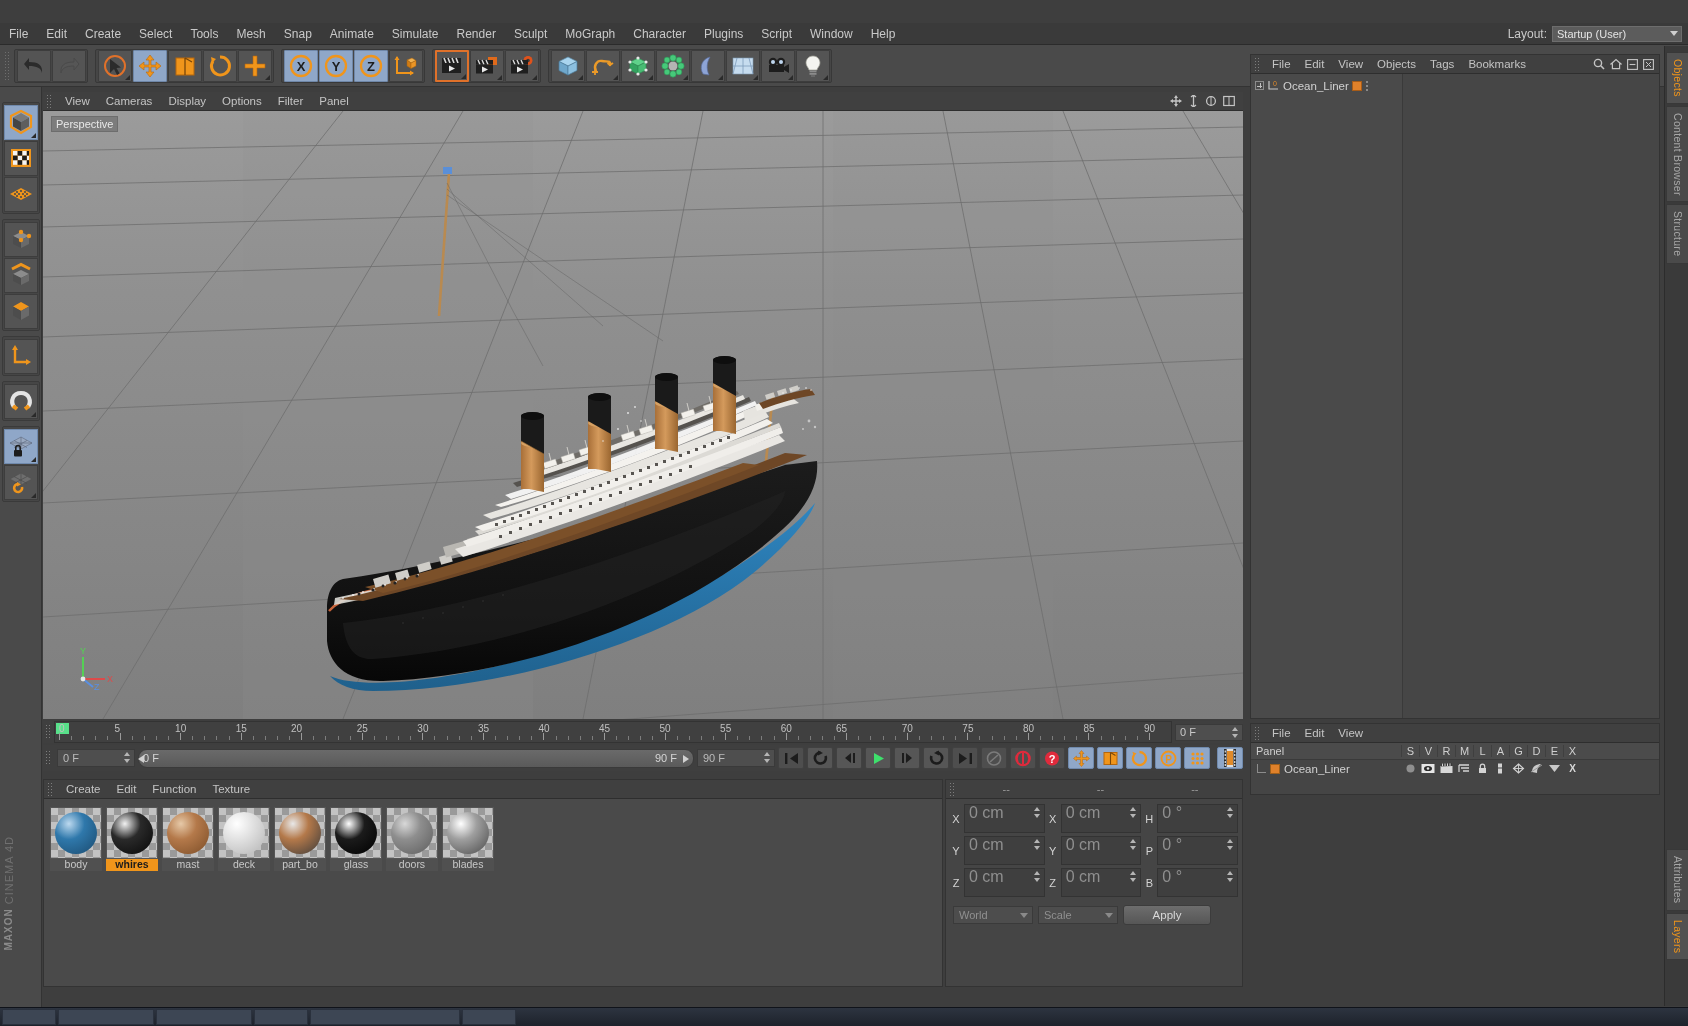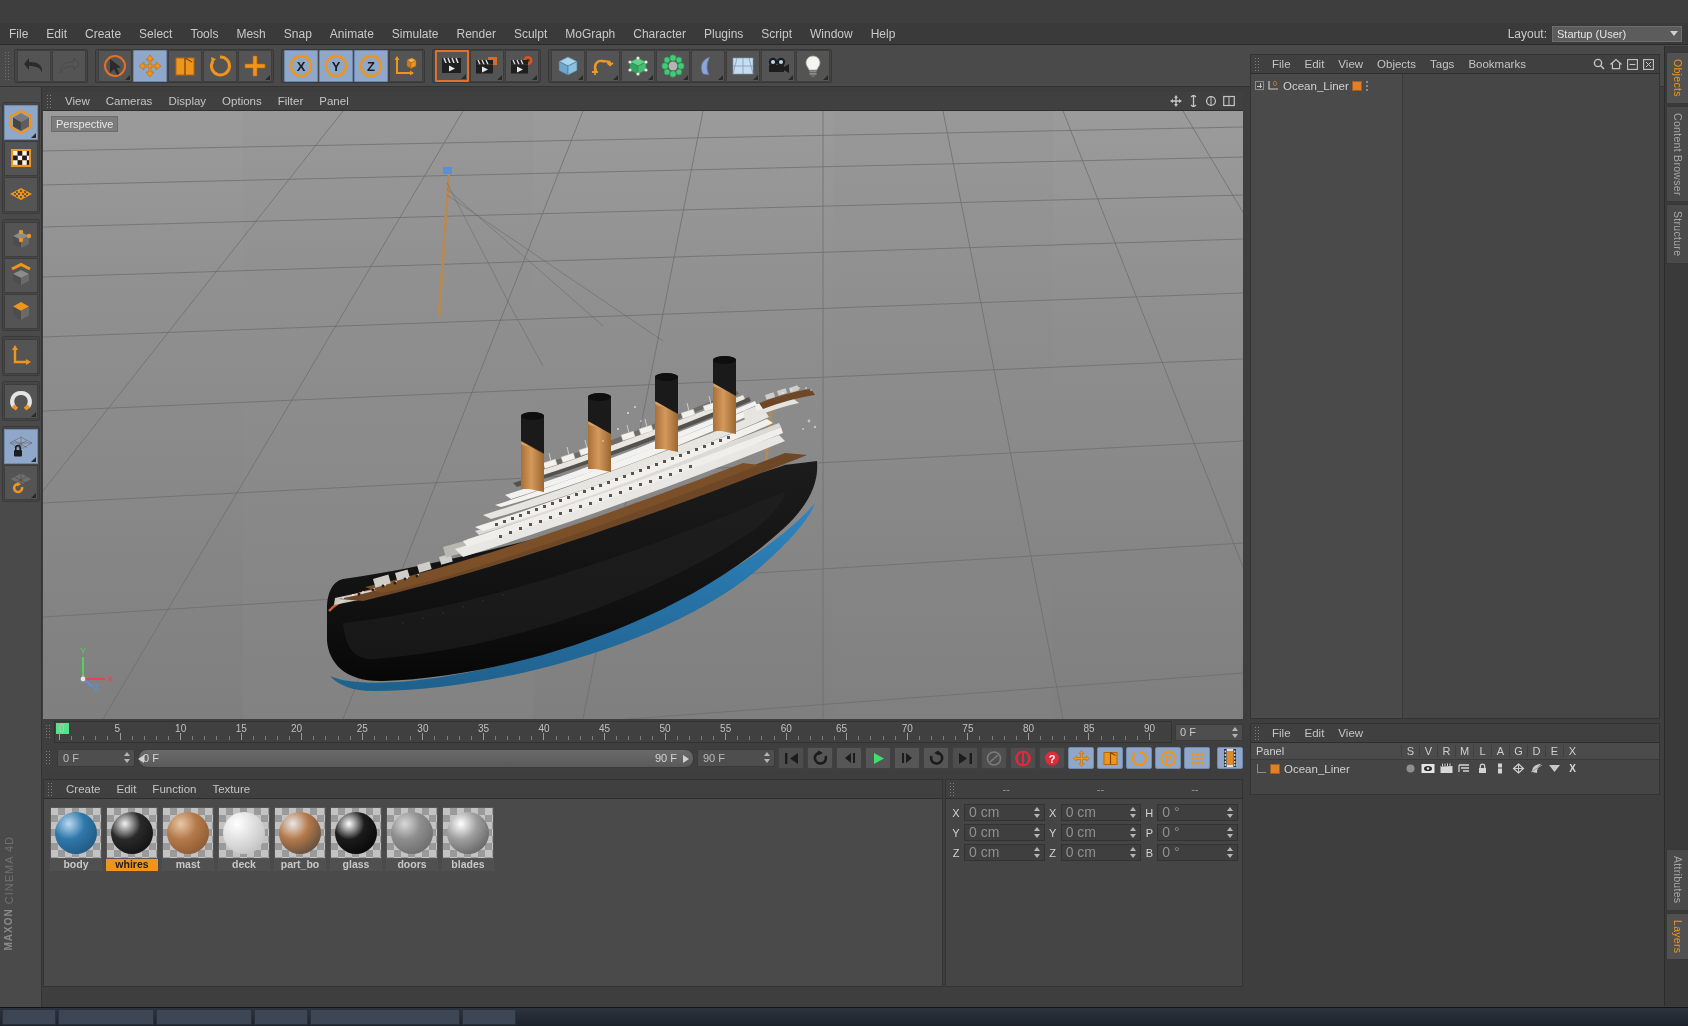--- a/index.html
+++ b/index.html
@@ -143,33 +143,33 @@
   .mm-body{display:flex;padding:8px 6px;gap:4px;align-items:flex-start;background:#4a4a4a;height:187px;}
   .mat{width:52px;}
   .mat-sw{width:52px;height:52px;position:relative;border:1px solid #555;
     background-image:
       linear-gradient(45deg,#9a9a9a 25%,transparent 25%,transparent 75%,#9a9a9a 75%),
       linear-gradient(45deg,#9a9a9a 25%,#c3c3c3 25%,#c3c3c3 75%,#9a9a9a 75%);
     background-size:14px 14px;background-position:0 0,7px 7px;}
   .mat-ball{position:absolute;left:50%;top:50%;transform:translate(-50%,-50%);
     width:42px;height:42px;border-radius:50%;}
   .mat-name{font-size:10.5px;color:#c8c8c8;text-align:center;line-height:13px;
-    background:#505050;margin-top:-1px;overflow:hidden;white-space:nowrap;font-weight:bold;}
+    background:#505050;margin-top:-1px;overflow:hidden;white-space:nowrap;}
   .mat-name.sel{background:#f0951b;color:#1c1c1c;font-weight:bold;}
 
   
   .coords{position:absolute;left:945px;top:779px;width:298px;height:208px;background:#454545;border:1px solid #333;}
   .co-menu{height:19px;background:#404040;display:flex;align-items:center;border-bottom:1px solid #2e2e2e;}
   .co-menu .g{width:7px;height:14px;margin:0 3px;
     background-image:radial-gradient(#7d7d7d 0.8px,transparent 0.9px);background-size:3px 3px;}
   .co-menu .lab{flex:1;text-align:center;font-size:11px;color:#9a9a9a;}
   .co-rows{padding:5px 4px 0 4px;}
   .co-row{display:flex;align-items:center;gap:2px;margin-bottom:3px;}
   .co-ax{width:12px;font-size:11px;color:#d3d3d3;text-align:center;}
-  .co-in{flex:1;height:17px;background:#3f3f3f;border:1px solid #333;font-size:14px;
+  .co-in{flex:1;height:29px;background:#3f3f3f;border:1px solid #333;font-size:16px;
     color:#8f8f8f;line-height:15px;padding-left:4px;position:relative;}
   .co-bot{display:flex;gap:5px;padding:5px 5px 0 7px;align-items:center;}
   .co-dd{width:80px;height:18px;background:#4d4d4d;border:1px solid #3a3a3a;
     font-size:11px;color:#909090;line-height:16px;padding-left:5px;position:relative;}
   .co-dd .arr{position:absolute;right:4px;top:6px;width:0;height:0;
     border-left:4px solid transparent;border-right:4px solid transparent;border-top:5px solid #8a8a8a;}
   .co-apply{width:88px;height:20px;background:linear-gradient(180deg,#6d6d6d,#565656);
     border:1px solid #3c3c3c;border-radius:3px;font-size:11.5px;color:#d8d8d8;
     text-align:center;line-height:18px;}
 
@@ -1260,20 +1260,31 @@
         </div>
         <div class="co-row">
           <div class="co-ax">Z</div>
           <div class="co-in"><span>0 cm</span><span class="spin"></span></div>
           <div class="co-ax">Z</div>
           <div class="co-in"><span>0 cm</span><span class="spin"></span></div>
           <div class="co-ax">B</div>
           <div class="co-in"><span>0 °</span><span class="spin"></span></div>
         </div>
       </div>
+    <div class="co-bot">
+      <div class="co-dd">
+        <span>World</span>
+        <span class="arr"></span>
+      </div>
+      <div class="co-dd">
+        <span>Scale</span>
+        <span class="arr"></span>
+      </div>
+      <div class="co-apply">Apply</div>
+    </div>
   </div>
 
   <div class="objmgr">
     <div class="om-menu">
       <div class="g"></div>
       <div id="om-menu-items" style="display:flex;">
           <div class="mi">File</div>
           <div class="mi">Edit</div>
           <div class="mi">View</div>
           <div class="mi">Objects</div>

